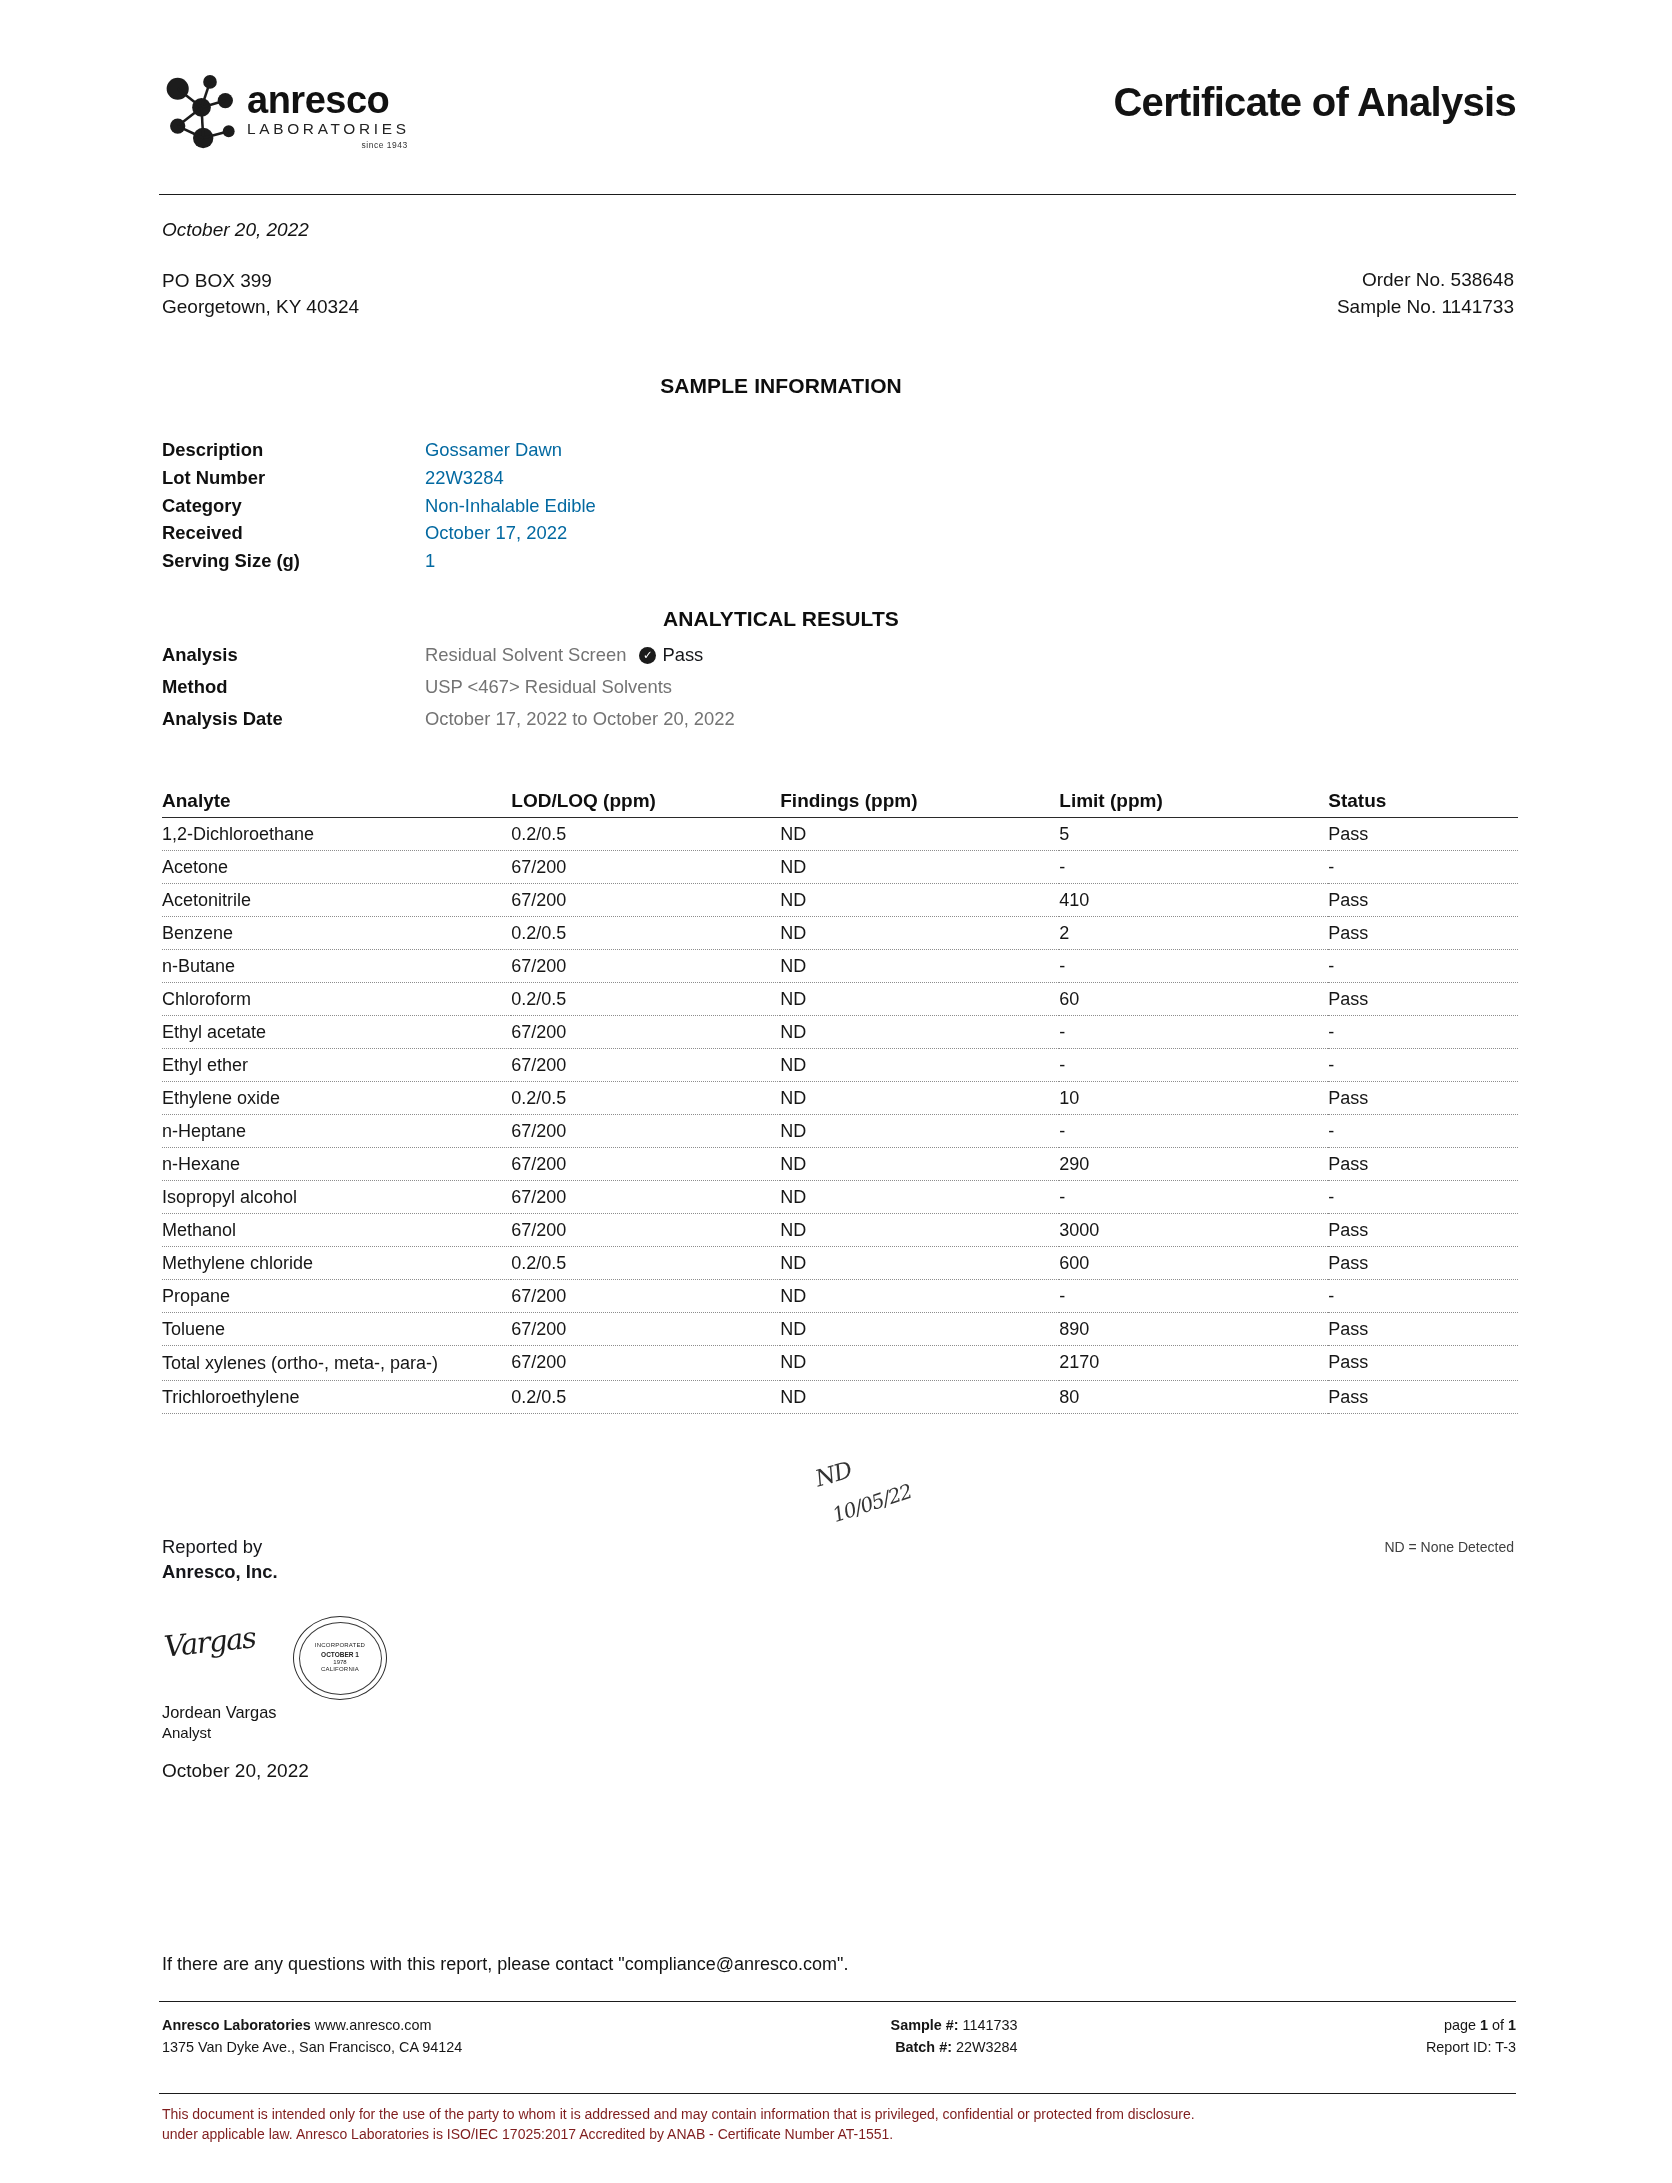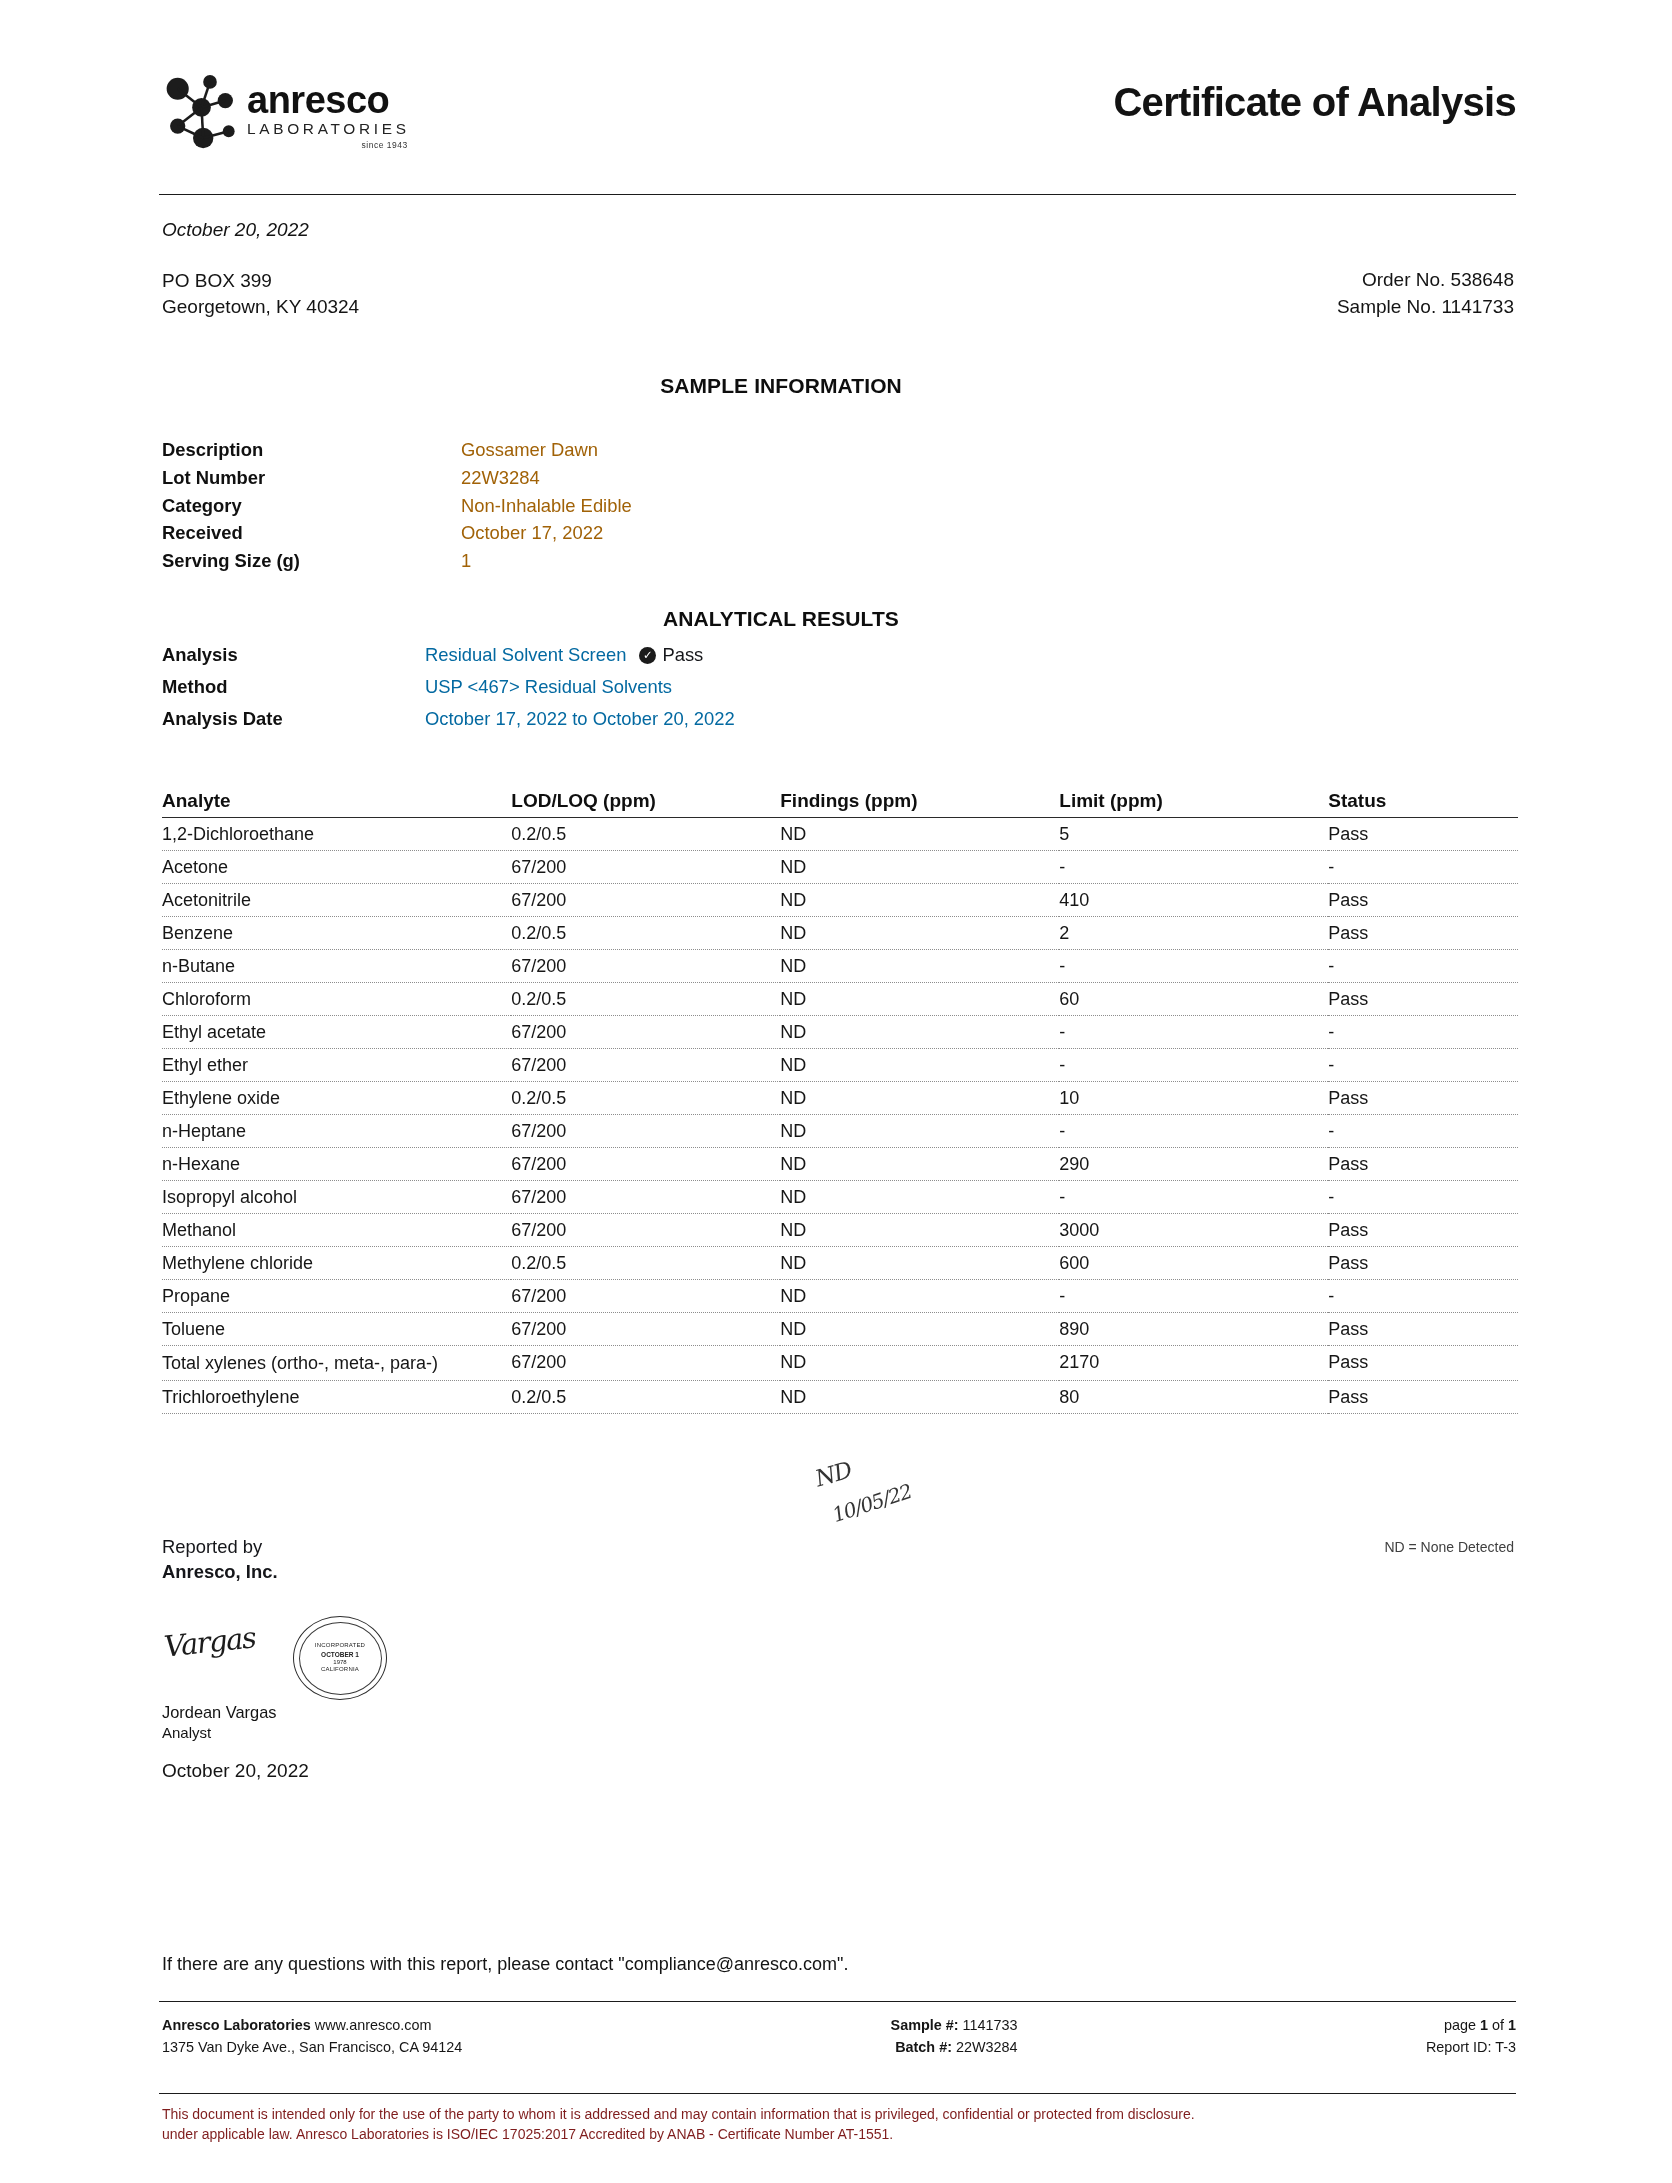--- a/index.html
+++ b/index.html
@@ -133,41 +133,41 @@
   }
   .kv-row {
     display: flex;
     margin-bottom: 9.4px;
   }
   .kv-key {
     width: 263px;
     font-weight: 700;
     color: #101010;
   }
-  .kv-val { color: #a16207; margin-left: 36px; }
+  .kv-val { color: #0369a1; }
 
   
   .an {
     position: absolute;
     left: 162px;
     top: 646px;
     font-size: 18.4px;
     line-height: 1.0;
   }
   .an-row {
     display: flex;
     margin-bottom: 13.4px;
     align-items: flex-end;
   }
   .an-key {
     width: 263px;
     font-weight: 700;
     color: #101010;
   }
-  .an-val { color: #0369a1; }
+  .an-val { color: #737373; }
   .pass-badge {
     display: inline-flex;
     align-items: center;
     margin-left: 13px;
   }
   .check-circle {
     width: 17px; height: 17px;
     border-radius: 50%;
     background: #1b1b1b;
     display: inline-flex;

